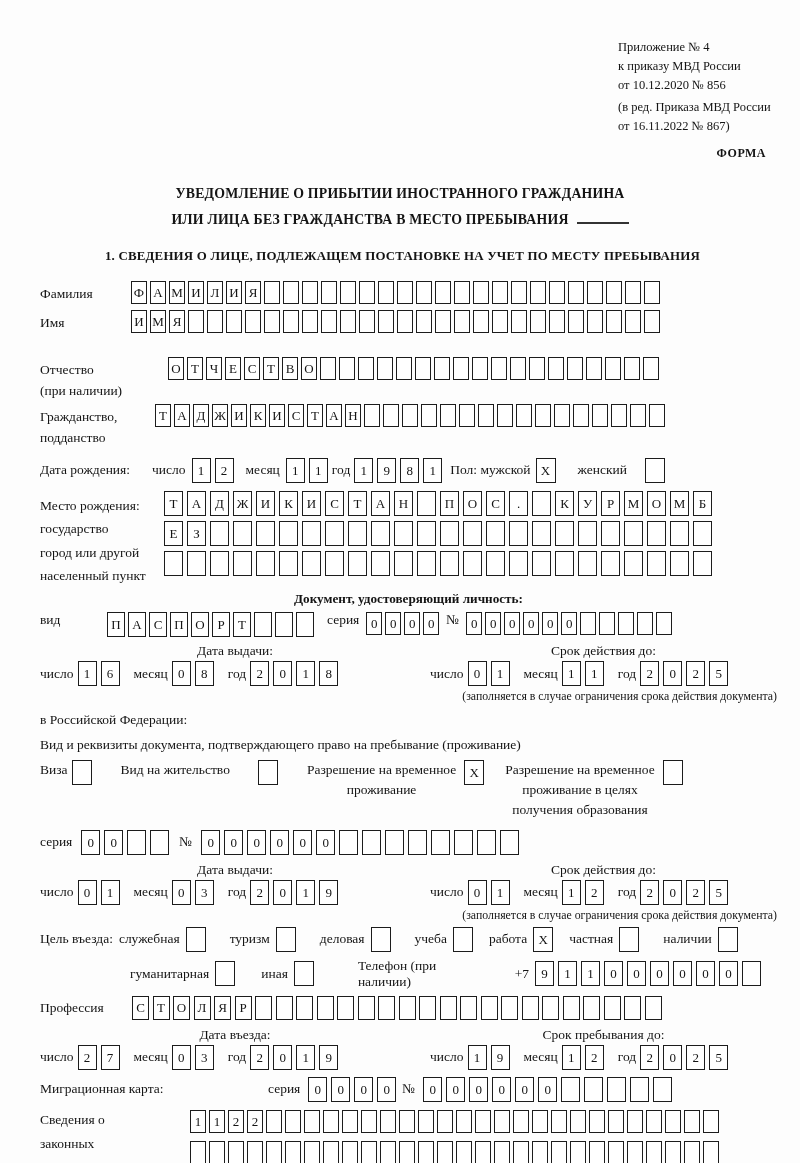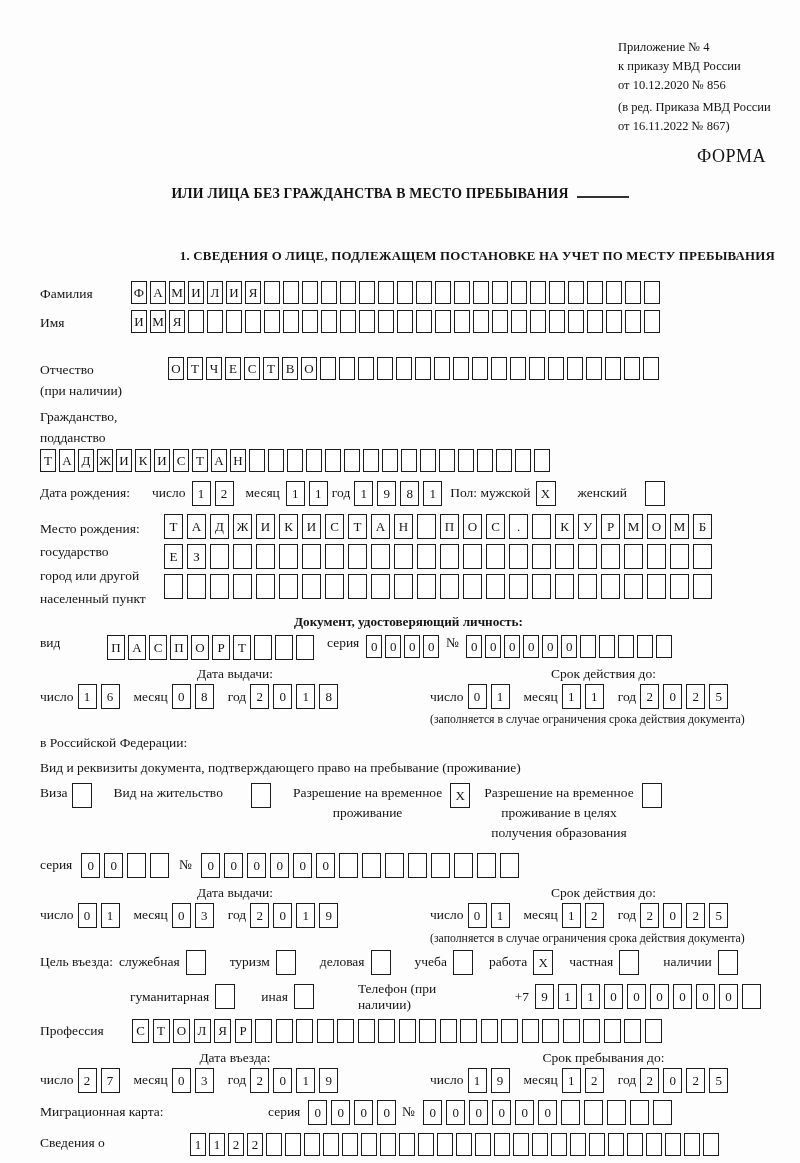--- a/index.html
+++ b/index.html
@@ -2,27 +2,27 @@
 <html><head>
 <meta charset="utf-8">
 <style>
   * { margin:0; padding:0; box-sizing:border-box; }
   body { width:800px; height:1163px; background:#fdfdfd; color:#141414;
          font-family:"Liberation Serif", serif; }
   .page { position:relative; width:800px; height:1163px; overflow:hidden; }
 
   .hdr-block { position:absolute; left:618px; top:38px; font-size:12.5px; line-height:1.5; }
   .hdr-block .gap { height:4px; }
-  .forma { position:absolute; right:34px; top:146px; font-weight:normal; font-size:18px; letter-spacing:0.5px; }
+  .forma { position:absolute; right:34px; top:146px; font-weight:bold; font-size:12px; letter-spacing:0.5px; }
 
   .title { position:absolute; left:0; top:181px; width:100%; text-align:center;
            font-weight:bold; font-size:13.8px; line-height:1.85; letter-spacing:0.2px; }
   .blankline { display:inline-block; width:52px; border-bottom:2px solid #333; margin-left:8px; vertical-align:baseline; }
 
-  .sec1 { position:absolute; left:30px; top:249px; width:745px; text-align:right;
+  .sec1 { position:absolute; left:30px; top:249px; width:745px; text-align:center;
           font-weight:bold; font-size:12.9px; letter-spacing:0.2px; }
 
   .content { position:absolute; left:40px; top:281px; width:737px; font-size:13.5px; }
 
   .row { display:flex; align-items:flex-start; margin-bottom:5px; }
   .lblcol { flex:none; line-height:1.55; }
   .boxes { display:flex; flex-wrap:nowrap; }
   .cbox { flex:none; display:inline-block; width:16px; height:23px; border:1.6px solid #1c1c1c;
           margin-right:3px; text-align:center; font-size:13px; line-height:21px; background:#fff; }
   .b-md .cbox { width:19px; height:25px; line-height:23px; margin-right:4px; }
@@ -36,25 +36,25 @@
   .center-bold { text-align:center; font-weight:bold; font-size:13.2px; margin:3px 0 5px 0; }
 
   .daterow { display:flex; margin-bottom:4px; }
   .dr-left { width:390px; }
   .dr-right { flex:1; }
   .date-head { text-align:center; margin-bottom:2px; }
   .dr-right .date-head { text-align:center; }
   .date-line { display:flex; align-items:center; }
   .date-line .dlbl { margin-right:4px; }
   .date-line .grp { display:flex; align-items:center; margin-right:10px; }
-  .note { font-size:11.8px; margin-top:3px; }
+  .note { text-align:right; font-size:11.8px; margin-top:3px; }
 
   .para { line-height:1.85; margin-bottom:2px; }
 
-  .opts { display:flex; align-items:flex-start; margin-bottom:9px; }
+  .opts { display:flex; align-items:flex-start; margin-bottom:9px;gap:7px; }
   .opt { display:flex; align-items:flex-start; }
   .opt .olabel { text-align:center; line-height:1.5; }
   .opt .boxes { margin-left:8px; margin-top:0; }
 
   .purline { display:flex; align-items:center; margin-bottom:6px; }
   .purline .pl { margin-right:6px; }
   .purline .boxes { margin-right:12px; }
 
   .repsrow { display:flex; margin-top:4px; }
 </style>
@@ -68,20 +68,21 @@
     <div>к приказу МВД России</div>
     <div>от 10.12.2020 № 856</div>
     <div class="gap"></div>
     <div>(в ред. Приказа МВД России</div>
     <div>от 16.11.2022 № 867)</div>
   </div>
 
   <div class="forma">ФОРМА</div>
 
   <div class="title">
+    <div>УВЕДОМЛЕНИЕ О ПРИБЫТИИ ИНОСТРАННОГО ГРАЖДАНИНА</div>
     <div><span>ИЛИ ЛИЦА БЕЗ ГРАЖДАНСТВА В МЕСТО ПРЕБЫВАНИЯ</span><span class="blankline"></span></div>
   </div>
 
   <div class="sec1">1. СВЕДЕНИЯ О ЛИЦЕ, ПОДЛЕЖАЩЕМ ПОСТАНОВКЕ НА УЧЕТ ПО МЕСТУ ПРЕБЫВАНИЯ</div>
 
   <div class="content">
 
     <div class="row">
       <div class="lblcol" style="width:91px; margin-top:3px;">Фамилия</div>
       <div class="boxes">
@@ -178,21 +179,21 @@
           <span class="cbox"></span>
           <span class="cbox"></span>
           <span class="cbox"></span>
           <span class="cbox"></span>
           <span class="cbox"></span>
           <span class="cbox"></span>
           <span class="cbox"></span>
         </div>
     </div>
 
-    <div class="row" style="margin-bottom:9px;flex-direction:column;">
+    <div class="row" style="margin-bottom:9px;">
       <div class="lblcol" style="width:115px; margin-top:3px;">
         <div>Гражданство,</div>
         <div>подданство</div>
       </div>
       <div class="boxes">
           <span class="cbox">Т</span>
           <span class="cbox">А</span>
           <span class="cbox">Д</span>
           <span class="cbox">Ж</span>
           <span class="cbox">И</span>

